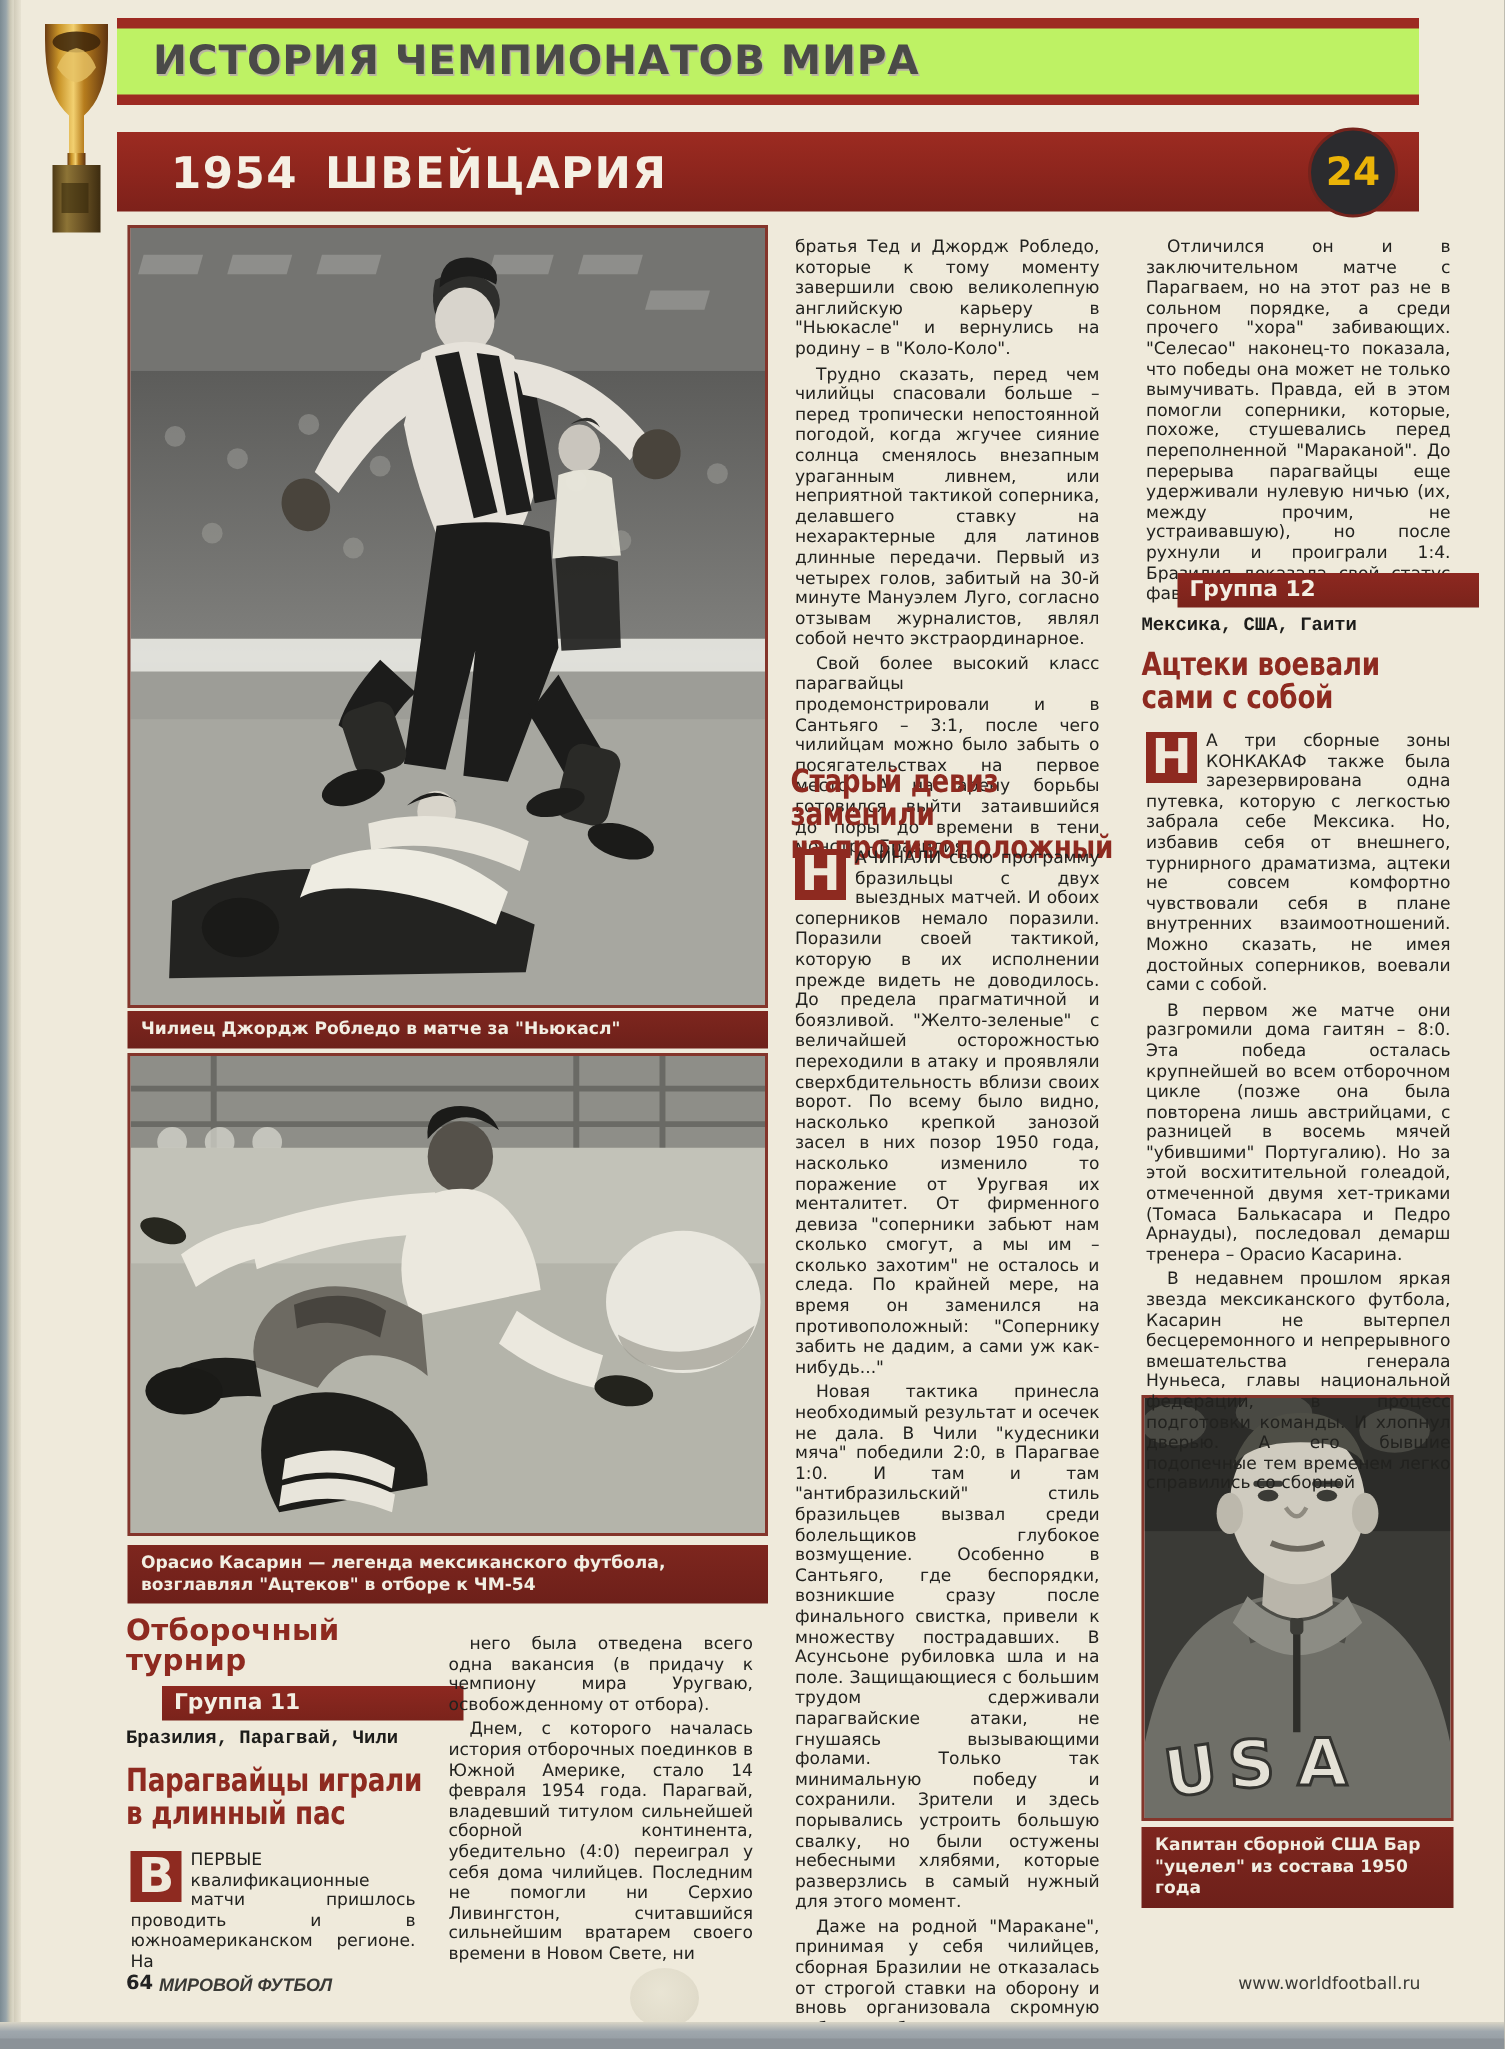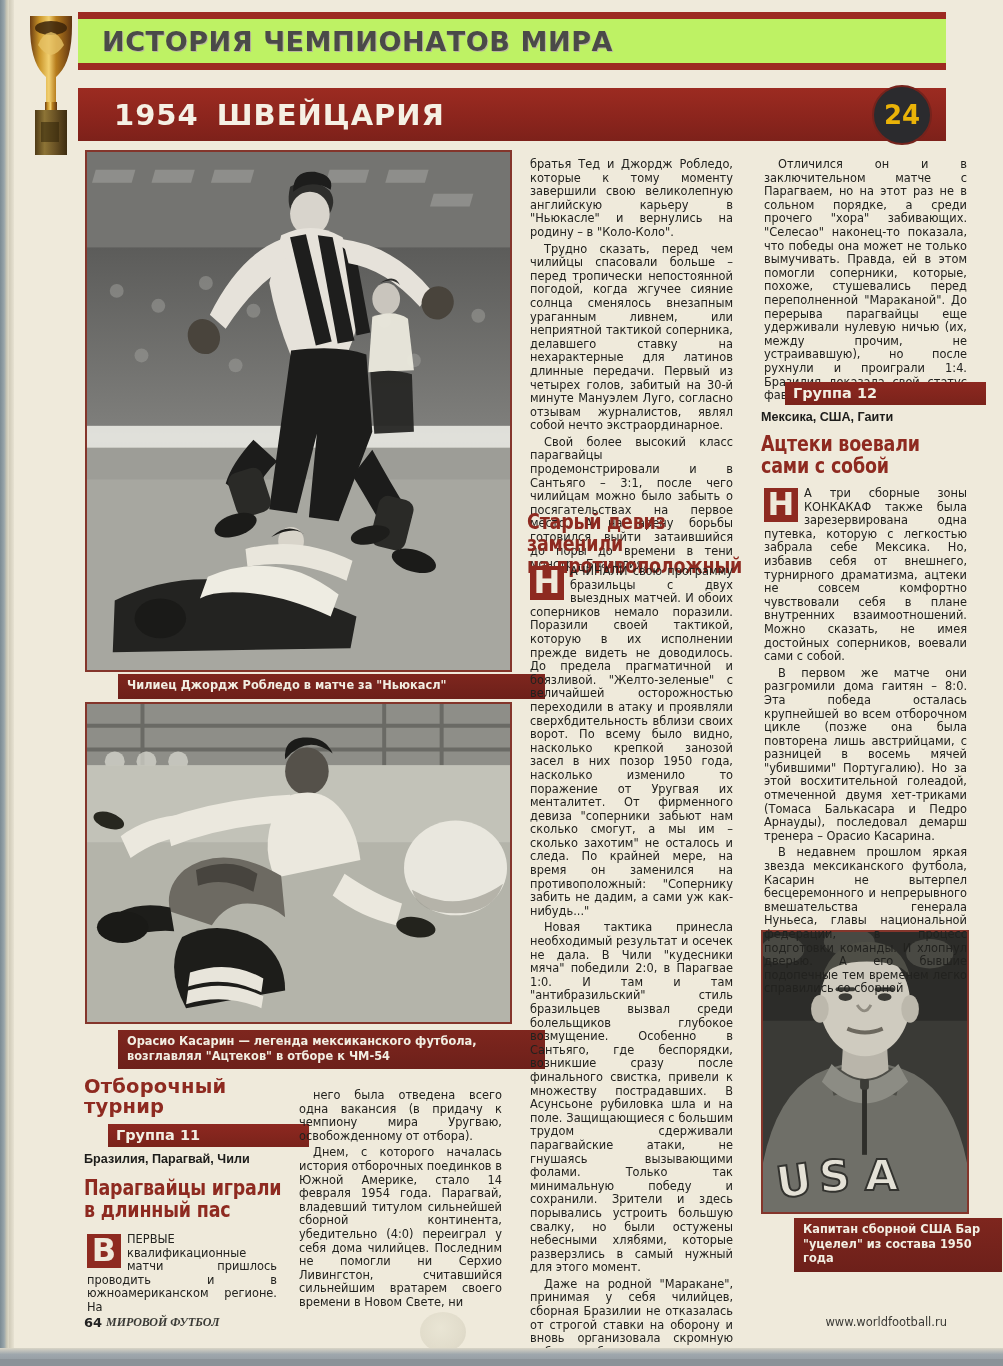--- a/index.html
+++ b/index.html
@@ -140,21 +140,20 @@
   .caption {
     position: absolute;
     background: linear-gradient(180deg,#7e261e 0%, #6d201a 100%);
     color: #f2eee2;
     font-size: 11.4px;
     font-weight: bold;
     line-height: 14.5px;
     padding: 4px 8px 6px 9px;
     box-sizing: border-box;
     font-family: "DejaVu Sans", sans-serif;
-    margin-left: 33px;
   }
 
   
   .h-red {
     position: absolute;
     color: #8e2a20;
     font-weight: bold;
     font-family: "DejaVu Sans", sans-serif;
     line-height: 1.02;
   }
@@ -177,21 +176,21 @@
     padding: 3px 0 4px 8px;
     box-sizing: border-box;
     font-family: "DejaVu Sans", sans-serif;
     margin-left: 24px;
   }
   .groupteams {
     position: absolute;
     color: #1c1c1a;
     font-weight: bold;
     font-size: 12.6px;
-    font-family: Liberation Sans, sans-serif;
+    font-family: Liberation Mono, monospace;
   }
 
   
   .dropcap {
     float: left;
     width: 34px; height: 34px;
     margin: 1px 6px 0 0;
     background: #8e2a20;
     color: #efe9da;
     font-size: 32px;
@@ -206,21 +205,21 @@
     position: absolute;
     left: 84px; bottom: 36px;
     font-size: 13px; font-weight: bold; color: #222;
     font-family: "DejaVu Sans", sans-serif;
   }
   .footer-brand {
     position: absolute;
     left: 106px; bottom: 36px;
     font-size: 12px; font-style: italic; font-weight: bold;
     color: #3a3a36;
-    font-family: Liberation Serif, serif;
+    font-family: Liberation Sans, sans-serif;
   }
   .footer-url {
     position: absolute;
     right: 56px; bottom: 37px;
     font-size: 11.5px; color: #3a3a36;
     font-family: "DejaVu Sans", sans-serif;
   }
   .ghost-ball {
     position: absolute;
     left: 420px; bottom: 14px;

